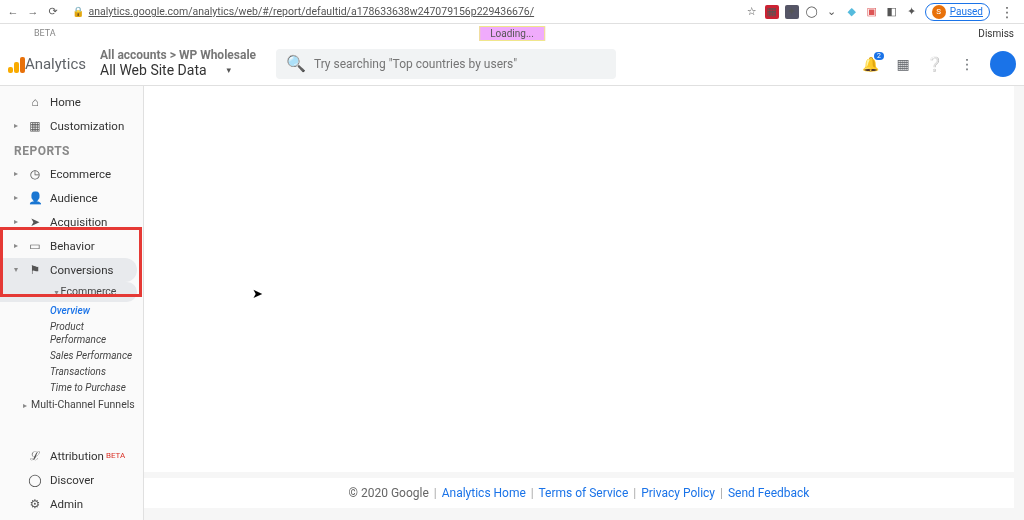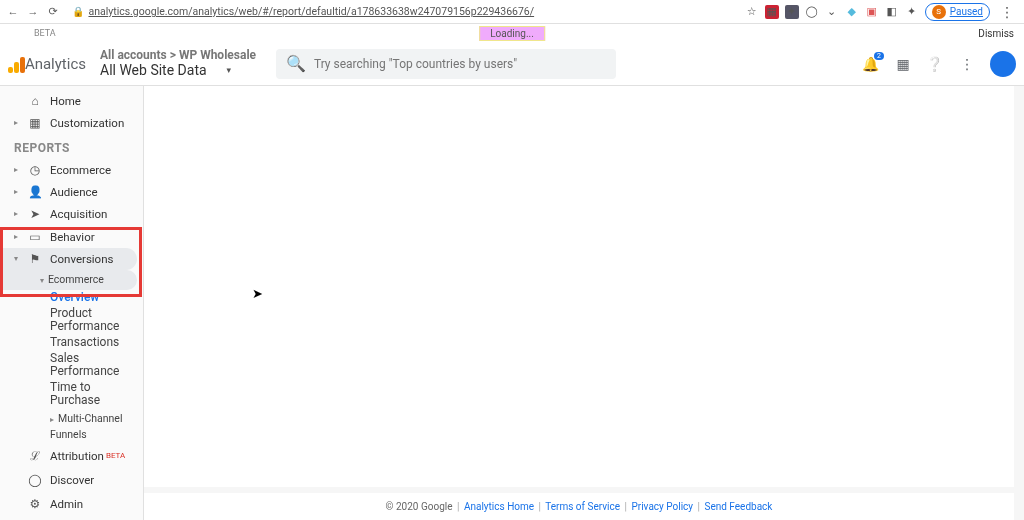--- a/index.html
+++ b/index.html
@@ -46,32 +46,32 @@
 
   
   .body { display:flex; height:calc(520px - 24px - 18px - 44px); }
   .sidebar { width:144px; border-right:1px solid #e0e0e0; background:#fafafa; font-size:11.5px; color:#333; display:flex; flex-direction:column; padding-top:4px;}
   .nav-item { display:flex; align-items:center; gap:8px; padding:4px 8px 4px 14px; cursor:pointer; line-height:16px; min-height:22px;}
   .nav-item .exp { width:6px; font-size:8px; color:#888; flex-shrink:0;}
   .nav-item .ico { width:14px; text-align:center; color:#555; font-size:12px; flex-shrink:0;}
   .nav-item.selected { background:#e8eaed; border-radius:0 14px 14px 0; margin-right:6px;}
   .section-label { font-size:12px; letter-spacing:.5px; color:#888; padding:6px 0 4px 14px;font-weight:bold;}
   .sub-item { padding:2px 8px 2px 40px; cursor:pointer; font-size:10.5px; color:#444; line-height:15px;}
-  .sub-item.selected-sub { background:#e8eaed; border-radius:0 14px 14px 0; margin-right:6px;}
+  .sub-item.selected-sub { background:#e8eaed; border-radius:0 14px 14px 0; margin-right:6px;text-align:center;}
   .sub-item .exp { display:inline-block; width:8px; font-size:8px; color:#888;}
-  .sub-sub { padding:1.5px 8px 1.5px 50px; font-size:12px; color:#444; cursor:pointer; line-height:13px;}
+  .sub-sub { padding:1.5px 8px 1.5px 50px; font-size:10px; color:#444; cursor:pointer; line-height:13px;font-style:italic;}
   .sub-sub.active { color:#1a73e8; font-weight:500;}
   .beta-badge { color:#d93025; font-size:8px; margin-left:2px; vertical-align:top;}
   .sidebar-bottom { margin-top:auto; padding-bottom:4px;}
   .highlight-box { position:absolute; border:3px solid #e53935; pointer-events:none;}
 
   
   .main { flex:1; background:#f6f6f6; position:relative; display:flex; flex-direction:column;}
   .content-card { margin:0 10px 0 0; background:#fff; flex:1;}
-  .footer { background:#fff; margin:6px 10px 0 0; text-align:center; font-size:10px; color:#666; padding:8px 0;}
+  .footer { background:#fff; margin:6px 10px 12px 0; text-align:center; font-size:12px; color:#666; padding:8px 0;}
   .footer a { color:#1a73e8; text-decoration:none;}
   .footer .sep { color:#aaa; margin:0 2px;}
   .cursor { position:absolute; font-size:13px; color:#000;}
 </style>
 </head>
 <body>
 
 <div class="chrome-bar">
   <span class="nav-ico">←</span>
   <span class="nav-ico">→</span>
@@ -167,24 +167,24 @@
         <span>Behavior</span>
       </div>
     <div class="nav-item selected">
         <span class="exp">▾</span>
         <span class="ico">⚑</span>
         <span>Conversions</span>
       </div>
     <div class="sub-item selected-sub"><span class="exp">▾</span><span>Ecommerce</span></div>
     <div class="sub-sub active">Overview</div>
     <div class="sub-sub">Product Performance</div>
+    <div class="sub-sub">Sales Performance</div>
     <div class="sub-sub">Transactions</div>
-    <div class="sub-sub">Sales Performance</div>
     <div class="sub-sub">Time to Purchase</div>
-    <div class="sub-item" style="padding-left:50px;"><span class="exp">▸</span><span>Multi-Channel Funnels</span></div>
+    <div class="sub-item" style="padding-left:23px;"><span class="exp">▸</span><span>Multi-Channel Funnels</span></div>
 
     <div class="sidebar-bottom">
       <div class="nav-item">
           <span class="exp"></span>
           <span class="ico">ℒ</span>
           <span><span>Attribution</span><sup class="beta-badge">BETA</sup></span>
         </div>
       <div class="nav-item">
           <span class="exp"></span>
           <span class="ico">◯</span>

